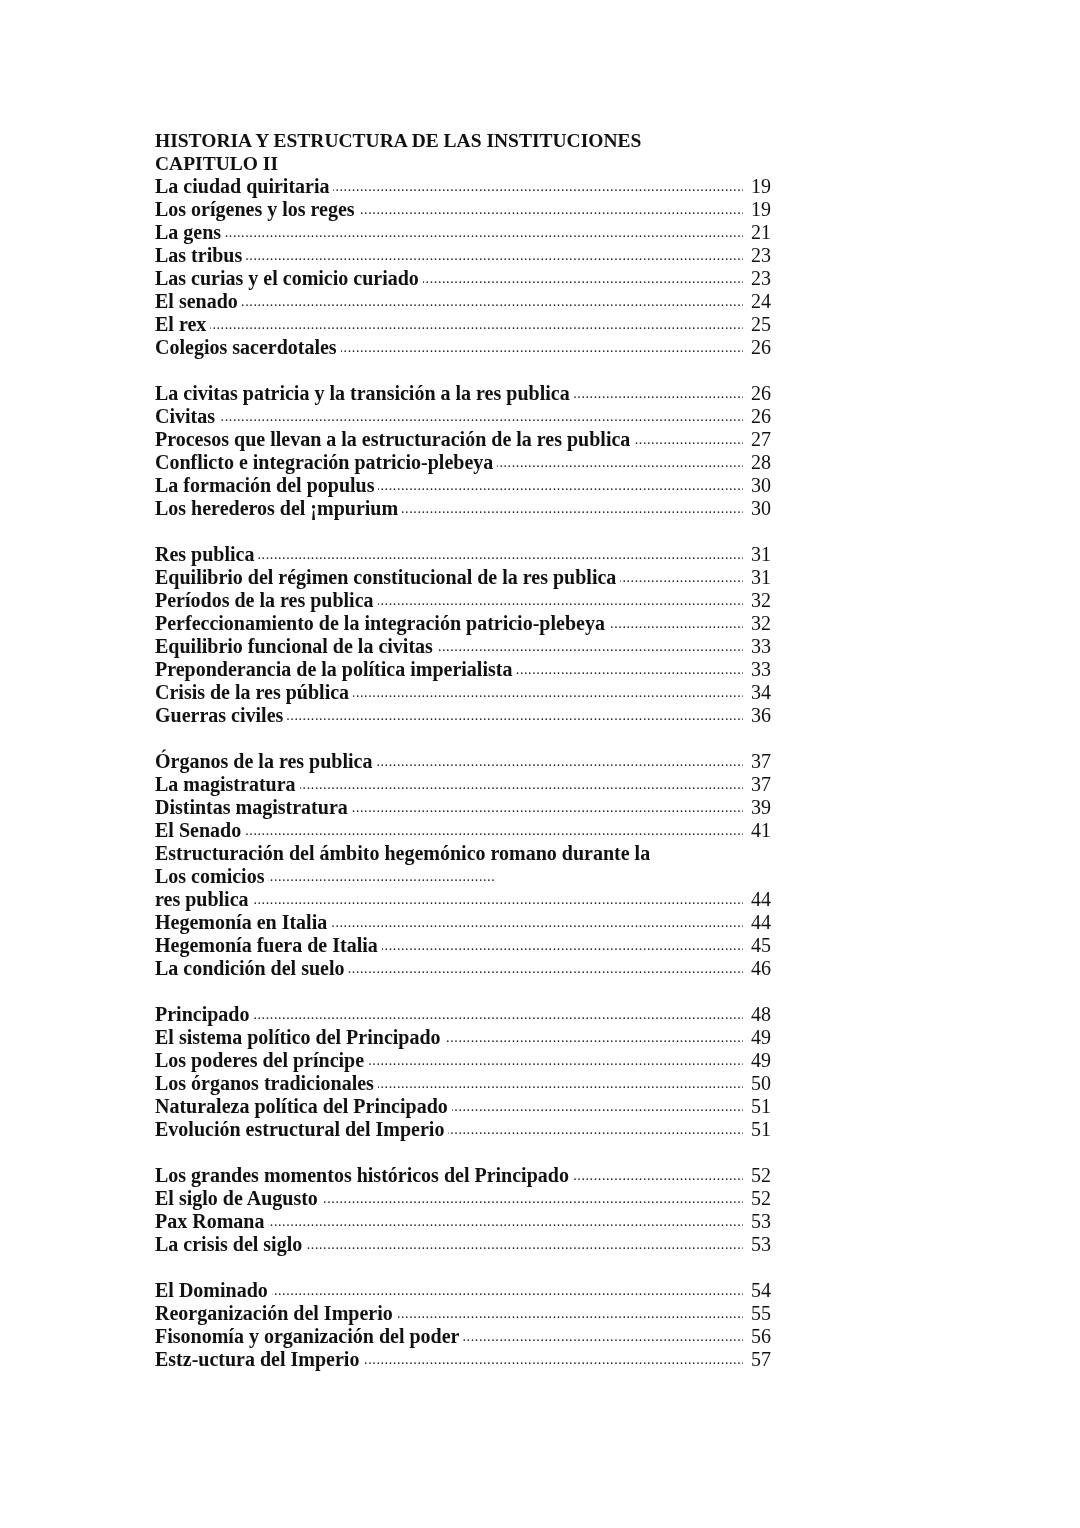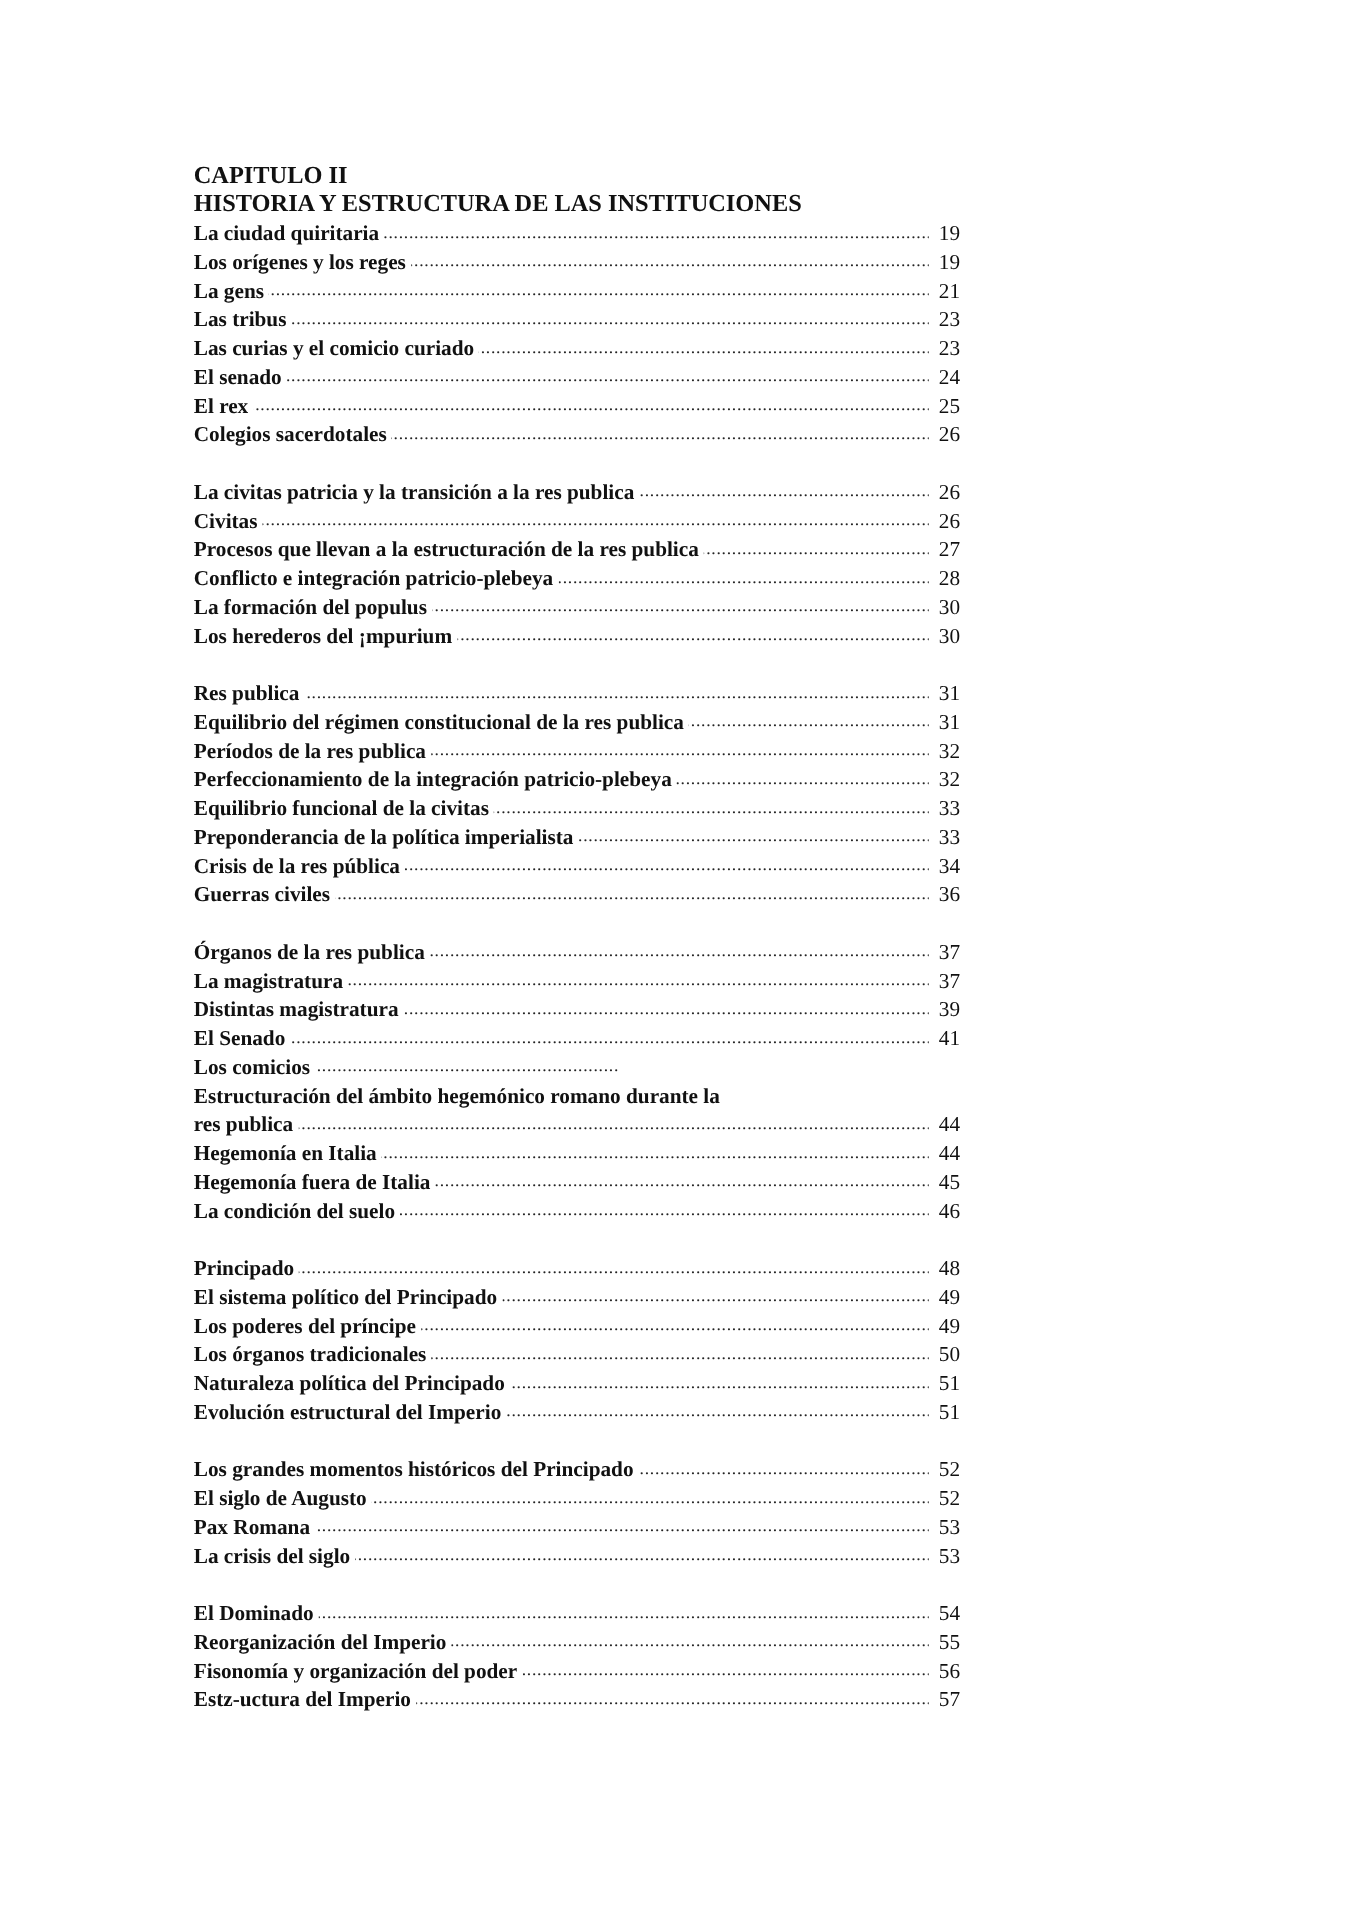--- a/index.html
+++ b/index.html
@@ -1,35 +1,35 @@
 <!DOCTYPE html>
 <html><head>
 <meta charset="utf-8">
 <style>
   html, body { margin: 0; padding: 0; background: #ffffff; }
   body { width: 1080px; height: 1528px; position: relative; overflow: hidden;
          font-family: "Liberation Serif", "DejaVu Serif", serif; color: #111; }
   .page { position: absolute; left: 155px; top: 129px; width: 640px; }
   .heading { font-weight: bold; font-size: 19.5px; line-height: 23px; height: 23px; white-space: nowrap; }
-  .row { position: relative; height: 23px; line-height: 23px; font-size: 17px; white-space: nowrap; }
+  .row { position: relative; height: 23px; line-height: 23px; font-size: 20px; white-space: nowrap; }
   .row .lbl { position: relative; background: #fff; padding-right: 4px; z-index: 1; font-weight: bold; }
   .row.bold .lbl { font-weight: bold; }
   .row .leader { position: absolute; left: 0; right: 52px; top: 0; overflow: hidden; color: #222;
                  font-size: 14px; letter-spacing: 0.6px; }
   .row .leader::after { content: "........................................................................................................................................................................................................................................................................................"; }
   .row .pg { position: absolute; right: 8px; width: 36px; text-align: left; top: 0; background: #fff; }
   .row.short .leader { right: auto; width: 340px; }
   .gap { height: 23px; }
 </style>
 </head>
 <body>
 
 <div class="page">
+  <div class="heading">HISTORIA Y ESTRUCTURA DE LAS INSTITUCIONES</div>
   <div class="heading">CAPITULO II</div>
-  <div class="heading">HISTORIA Y ESTRUCTURA DE LAS INSTITUCIONES</div>
 
   <div class="row bold"><span class="leader"></span><span class="lbl">La ciudad quiritaria</span><span class="pg">19</span></div>
   <div class="row"><span class="leader"></span><span class="lbl">Los orígenes y los reges</span><span class="pg">19</span></div>
   <div class="row"><span class="leader"></span><span class="lbl">La  gens</span><span class="pg">21</span></div>
   <div class="row"><span class="leader"></span><span class="lbl">Las   tribus</span><span class="pg">23</span></div>
   <div class="row"><span class="leader"></span><span class="lbl">Las curias y el comicio curiado</span><span class="pg">23</span></div>
   <div class="row"><span class="leader"></span><span class="lbl">El senado</span><span class="pg">24</span></div>
   <div class="row"><span class="leader"></span><span class="lbl">El rex</span><span class="pg">25</span></div>
   <div class="row"><span class="leader"></span><span class="lbl">Colegios  sacerdotales</span><span class="pg">26</span></div>
   <div class="gap"></div>
@@ -49,22 +49,22 @@
   <div class="row"><span class="leader"></span><span class="lbl">Equilibrio funcional de la civitas</span><span class="pg">33</span></div>
   <div class="row"><span class="leader"></span><span class="lbl">Preponderancia de la política imperialista</span><span class="pg">33</span></div>
   <div class="row"><span class="leader"></span><span class="lbl">Crisis de la res pública</span><span class="pg">34</span></div>
   <div class="row"><span class="leader"></span><span class="lbl">Guerras civiles</span><span class="pg">36</span></div>
   <div class="gap"></div>
 
   <div class="row bold"><span class="leader"></span><span class="lbl">Órganos de la res publica</span><span class="pg">37</span></div>
   <div class="row"><span class="leader"></span><span class="lbl">La magistratura</span><span class="pg">37</span></div>
   <div class="row"><span class="leader"></span><span class="lbl">Distintas magistratura</span><span class="pg">39</span></div>
   <div class="row"><span class="leader"></span><span class="lbl">El Senado</span><span class="pg">41</span></div>
+  <div class="row noleader"><span class="lbl">Estructuración del ámbito hegemónico romano durante la</span><span class="pg"></span></div>
   <div class="row short"><span class="leader"></span><span class="lbl">Los comicios</span><span class="pg"></span></div>
-  <div class="row noleader"><span class="lbl">Estructuración del ámbito hegemónico romano durante la</span><span class="pg"></span></div>
   <div class="row"><span class="leader"></span><span class="lbl">res publica</span><span class="pg">44</span></div>
   <div class="row"><span class="leader"></span><span class="lbl">Hegemonía en Italia</span><span class="pg">44</span></div>
   <div class="row"><span class="leader"></span><span class="lbl">Hegemonía fuera de Italia</span><span class="pg">45</span></div>
   <div class="row"><span class="leader"></span><span class="lbl">La condición del suelo</span><span class="pg">46</span></div>
   <div class="gap"></div>
 
   <div class="row bold"><span class="leader"></span><span class="lbl">Principado</span><span class="pg">48</span></div>
   <div class="row bold"><span class="leader"></span><span class="lbl">El sistema político del Principado</span><span class="pg">49</span></div>
   <div class="row"><span class="leader"></span><span class="lbl">Los poderes del príncipe</span><span class="pg">49</span></div>
   <div class="row"><span class="leader"></span><span class="lbl">Los órganos tradicionales</span><span class="pg">50</span></div>

